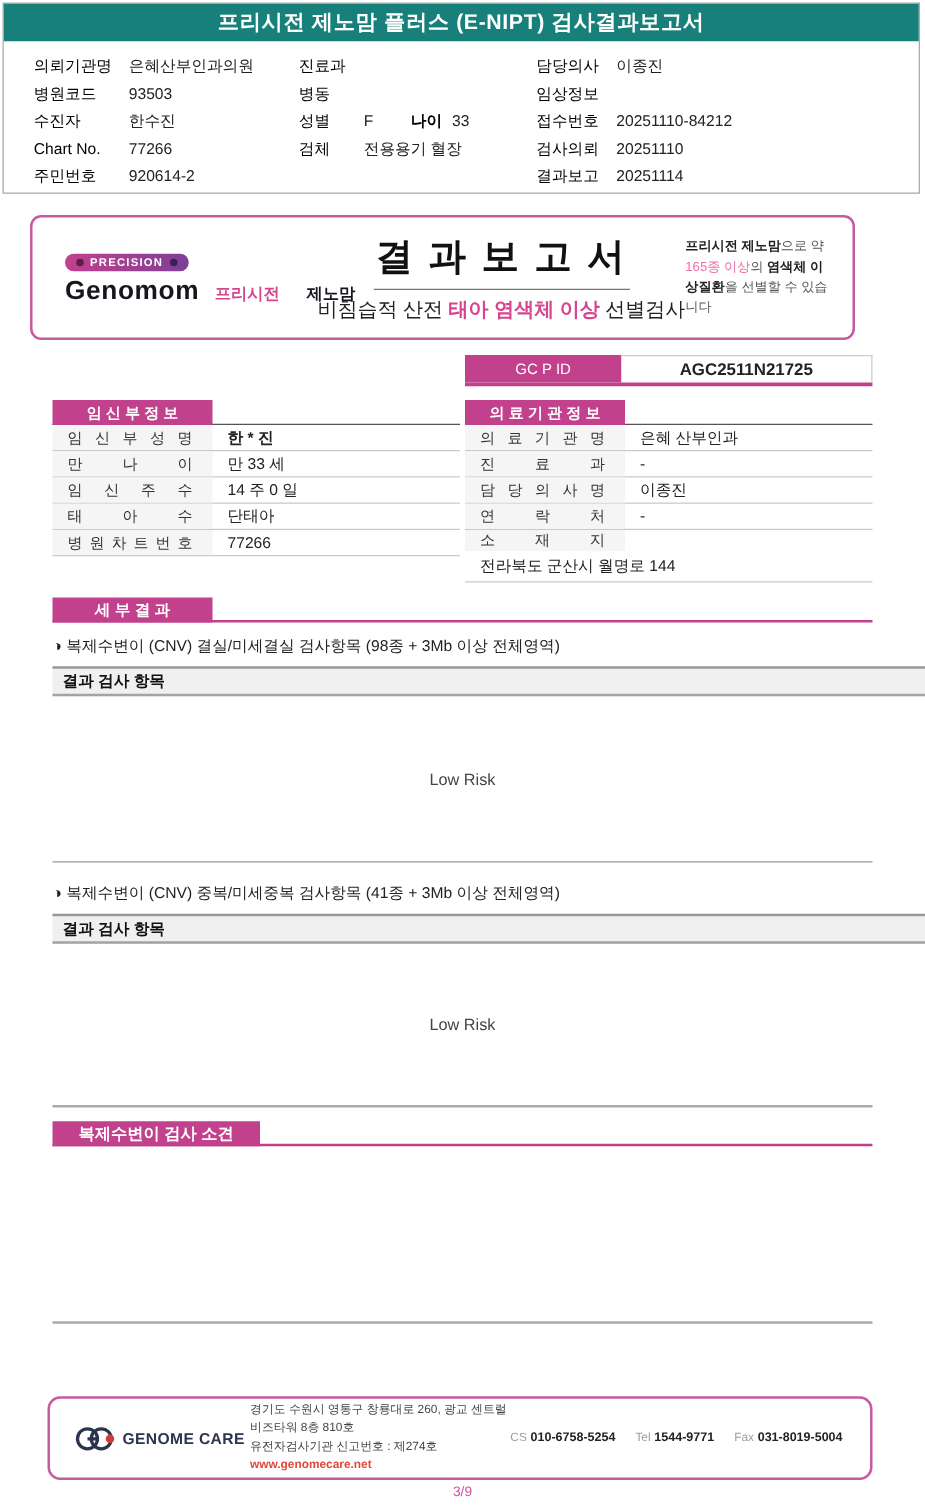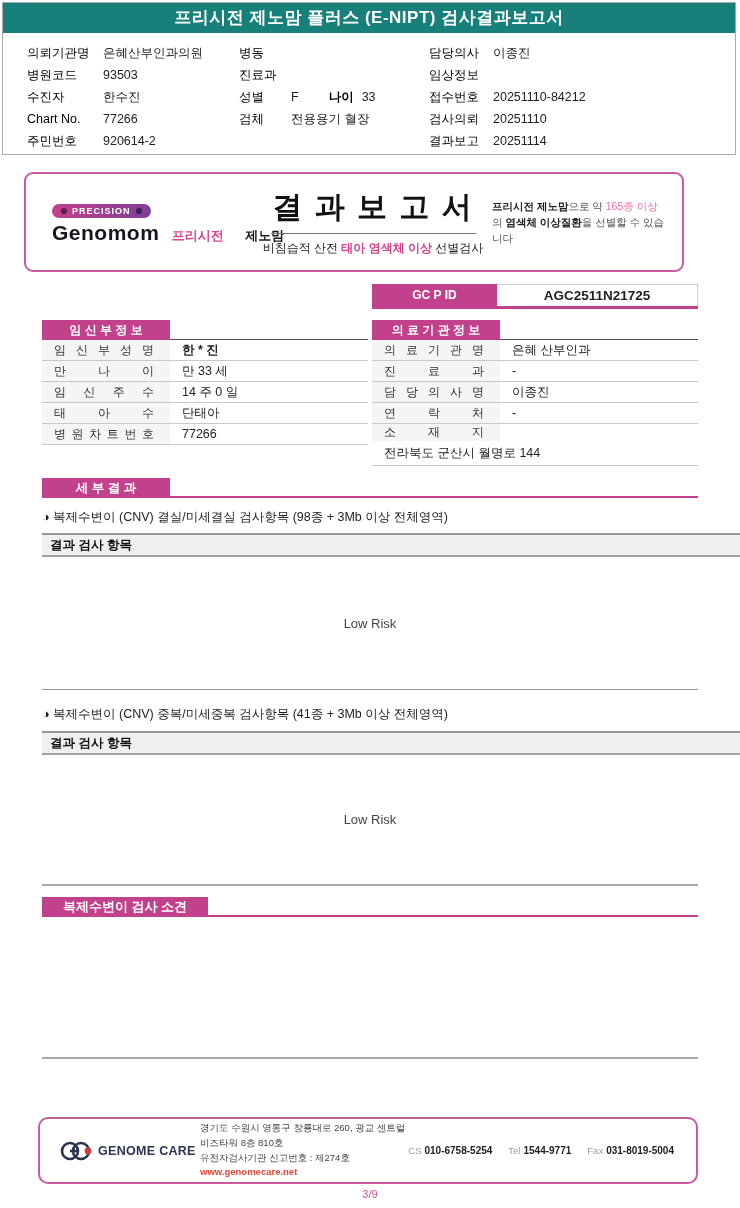--- a/index.html
+++ b/index.html
@@ -39,32 +39,32 @@
   .badge .dot { width:6px; height:6px; border-radius:50%; display:inline-block; }
   .badge .dot.l { background:#5d1d4e; }
   .badge .dot.r { background:#3a1d5c; }
   .brand-line { margin-top:3px; white-space:nowrap; }
   .brand-en { font-size:21px; font-weight:800; color:#16161e; letter-spacing:0.5px; }
   .brand-kr-pink { font-size:13px; font-weight:bold; color:#d6458f; margin-left:8px; }
   .brand-kr-dark { font-size:13px; font-weight:bold; color:#16161e; margin-left:17px; }
   .title-block { flex:1; text-align:center; }
   .doc-title { font-size:30px; font-weight:800; color:#111; letter-spacing:2px; white-space:nowrap; }
   .doc-title-underline { width:205px; border-bottom:1.5px solid #777; margin:5px auto 6px; }
-  .doc-subtitle { font-size:12px; color:#222; white-space:nowrap; }
+  .doc-subtitle { font-size:16px; color:#222; white-space:nowrap; }
   .sub-hl { color:#d6458f; font-weight:bold; }
   .tagline-block { width:190px; padding-right:16px; font-size:10.5px; color:#555;
                    line-height:1.55; text-align:left; }
   .tg-b { color:#222; font-weight:bold; }
   .tg-p { color:#ef6aa8; }
 
   
   .gcp-row { position:absolute; top:284px; left:372px; width:326px; height:25px;
              display:flex; border-bottom:3px solid #c2418c; }
   .gcp-label { width:125px; background:#c2418c; color:#fff; font-size:12px;
-               font-weight:bold; text-align:center; line-height:22px; }
+               font-weight:normal; text-align:center; line-height:22px; }
   .gcp-value { flex:1; text-align:center; font-weight:bold; font-size:13.5px;
                line-height:21px; border-top:1px solid #ccc; border-right:1px solid #ccc; }
 
   
   .tables-row { position:absolute; top:320px; left:42px; width:656px; display:flex; gap:4px; }
   .itable { width:326px; }
   .itable-header { height:20px; border-bottom:1.5px solid #555; }
   .hbox { display:inline-block; width:128px; height:20px; background:#c2418c; color:#fff;
           font-weight:bold; font-size:12px; text-align:center; line-height:20px;
           vertical-align:top; }
@@ -140,25 +140,25 @@
         <span class="info-label">Chart No.</span>
         <span class="info-value">77266</span>
       </div>
       <div class="info-row">
         <span class="info-label">주민번호</span>
         <span class="info-value">920614-2</span>
       </div>
     </div>
     <div class="info-col c2">
       <div class="info-row">
+        <span class="info-label">진료과</span>
+        <span class="info-value"></span>
+      </div>
+      <div class="info-row">
         <span class="info-label">병동</span>
-        <span class="info-value"></span>
-      </div>
-      <div class="info-row">
-        <span class="info-label">진료과</span>
         <span class="info-value"></span>
       </div>
       <div class="info-row">
         <span class="info-label">성별</span>
         <span class="info-value">F</span>
         <span class="inline-label2">나이</span>
         <span class="info-value">33</span>
       </div>
       <div class="info-row">
         <span class="info-label">검체</span>

